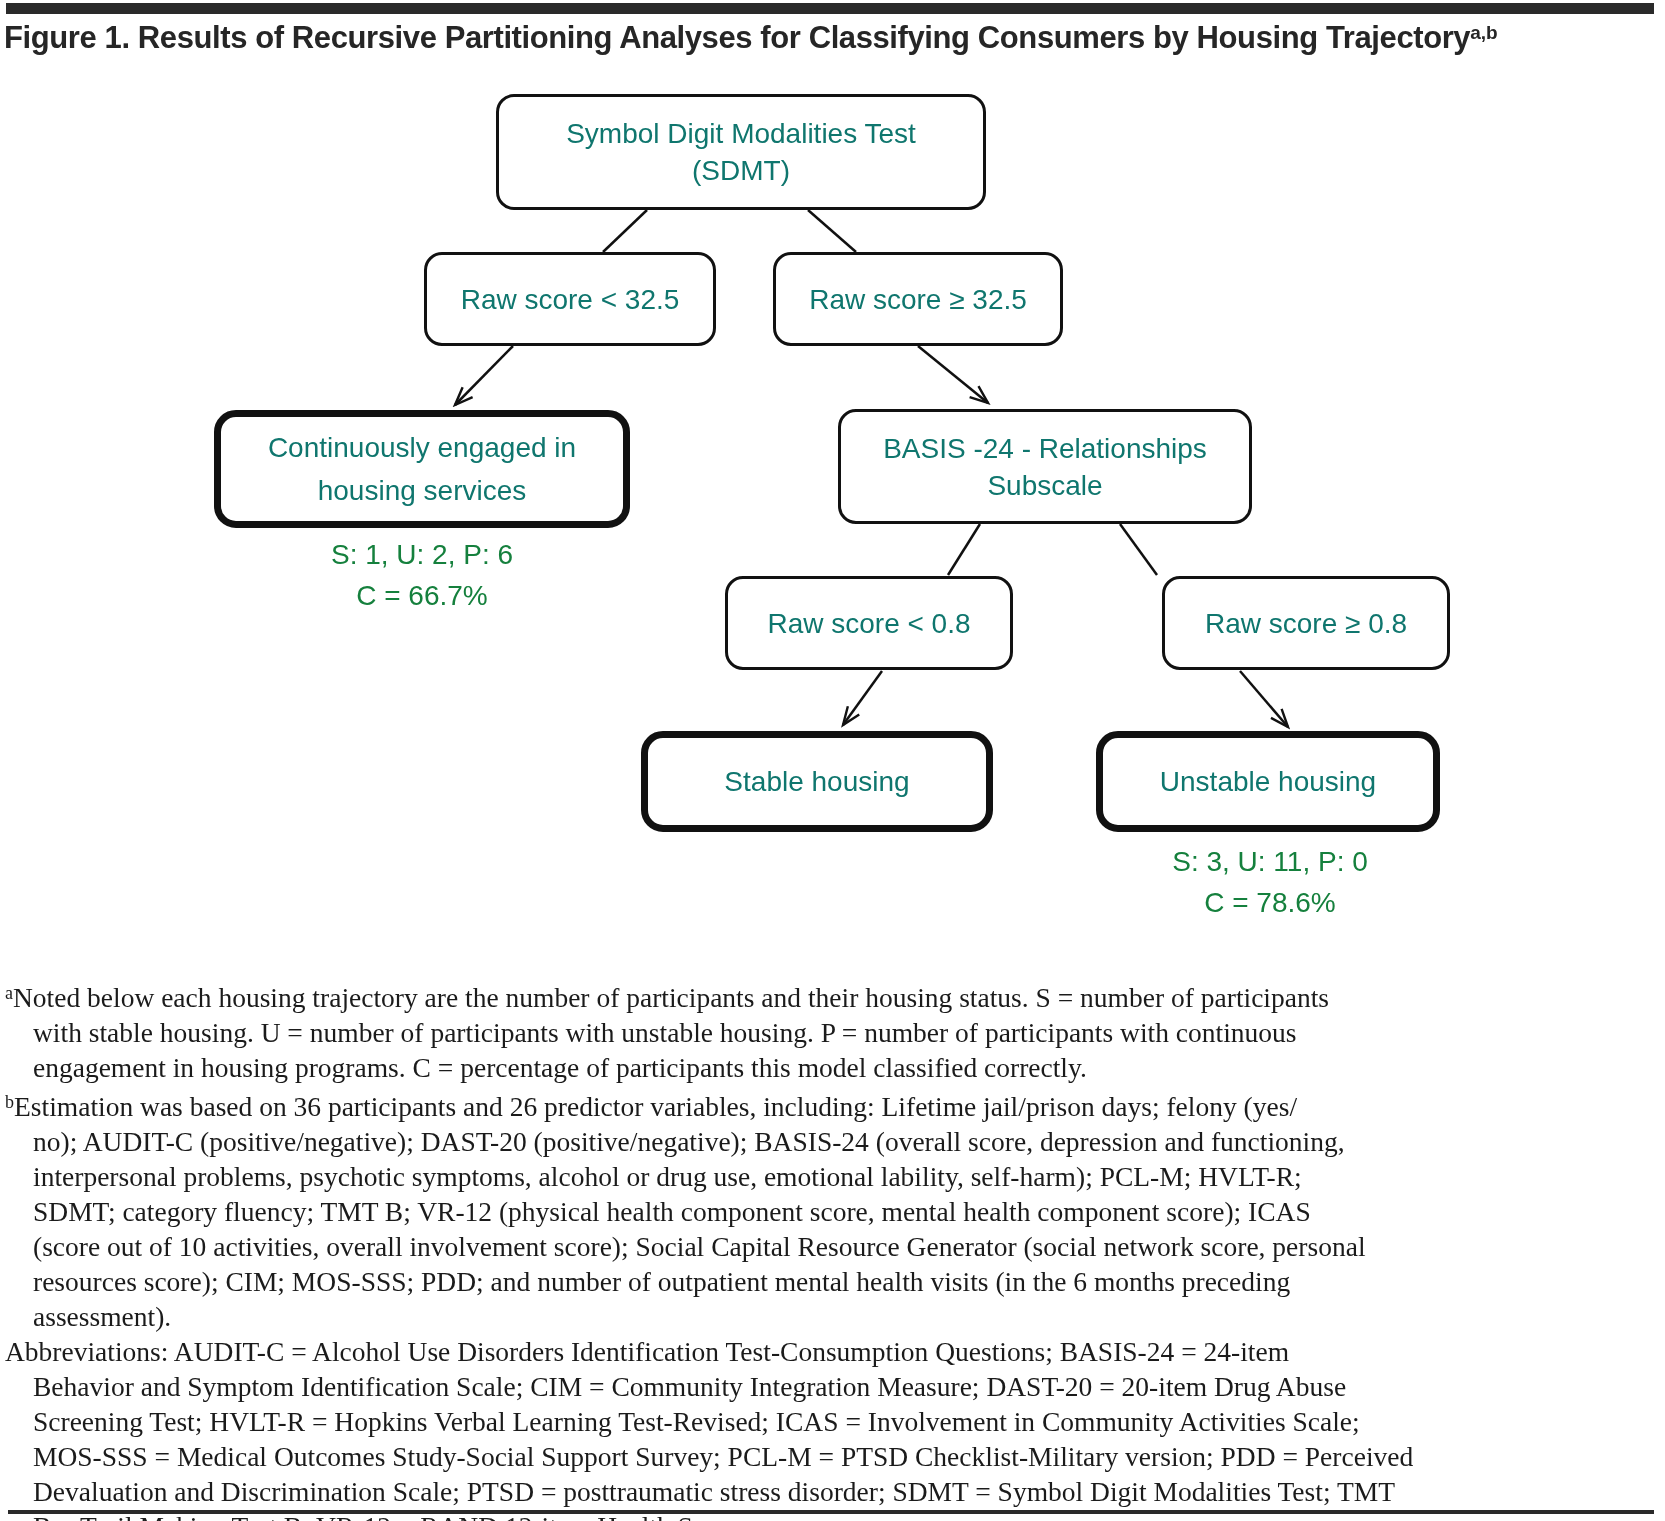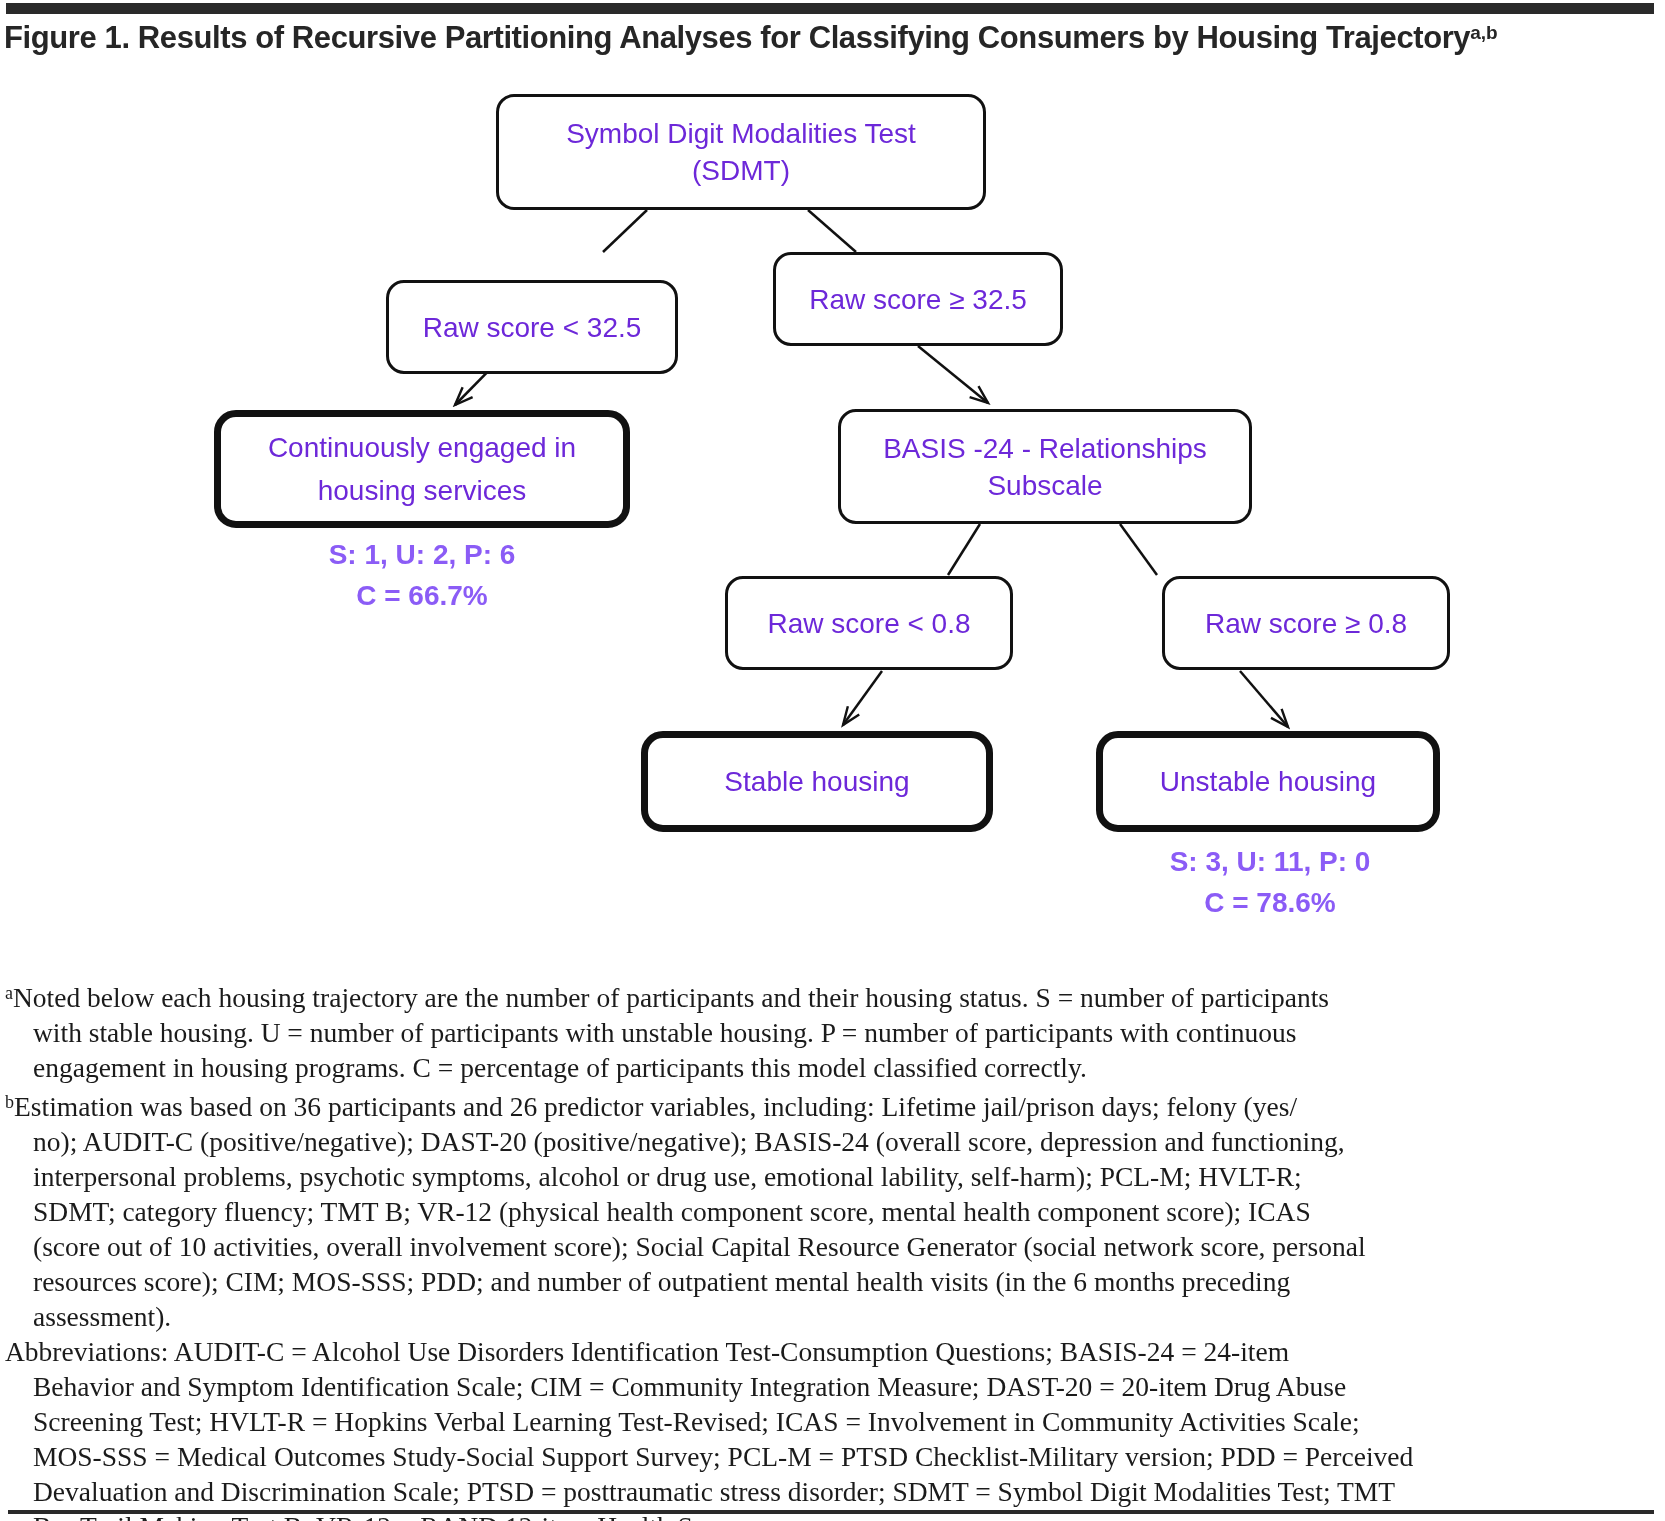--- a/index.html
+++ b/index.html
@@ -15,25 +15,25 @@
     font-size:31px;font-weight:bold;letter-spacing:-0.4px;color:#262626;
     white-space:nowrap;
   }
   .fig-title sup{font-size:19px;vertical-align:9px;letter-spacing:0;}
   .tree{position:absolute;left:0;top:0;width:1665px;height:950px;}
   .connectors{position:absolute;left:0;top:0;}
   .node{
     position:absolute;display:flex;flex-direction:column;justify-content:center;
     align-items:center;text-align:center;background:#ffffff;
     border:3px solid #111111;border-radius:18px;
-    font-size:28px;line-height:37px;color:#6d28d9;
+    font-size:28px;line-height:37px;color:#0f766e;
   }
   .node.thick{border-width:7px;border-radius:22px;}
   .stats{
-    position:absolute;text-align:center;font-size:28px;line-height:41px;color:#8b5cf6;font-weight:bold;
+    position:absolute;text-align:center;font-size:28px;line-height:41px;color:#15803d;
   }
   .footnotes{
     position:absolute;left:4px;top:944px;width:1655px;
     font-family:"Liberation Serif",serif;font-size:27.5px;line-height:35px;color:#1b1b1b;margin-top:32px;
   }
   .fn-line{padding-left:29px;white-space:nowrap;}
   .fn-line.first{padding-left:1px;}
   .fn-line sup{font-size:18px;vertical-align:8px;}
 </style>
 </head>
@@ -61,21 +61,21 @@
       <line x1="1120" y1="524" x2="1157" y2="575" stroke="#111111" stroke-width="2.5"></line>
       <line x1="882" y1="671" x2="843" y2="725" stroke="#111111" stroke-width="2.5" marker-end="url(#arrowhead)"></line>
       <line x1="1240" y1="671" x2="1288" y2="727" stroke="#111111" stroke-width="2.5" marker-end="url(#arrowhead)"></line>
     </svg>
 
     <div class="node" style="left:496px;top:94px;width:484px;height:110px;">
       <div>Symbol Digit Modalities Test</div>
       <div>(SDMT)</div>
     </div>
 
-    <div class="node" style="left:386px;top:252px;width:286px;height:88px;margin-top:28px;">
+    <div class="node" style="left:424px;top:252px;width:286px;height:88px;">
       <div>Raw score &lt; 32.5</div>
     </div>
 
     <div class="node" style="left:773px;top:252px;width:284px;height:88px;">
       <div>Raw score ≥ 32.5</div>
     </div>
 
     <div class="node thick" style="left:214px;top:410px;width:402px;height:104px;gap:6px;">
       <div>Continuously engaged in</div>
       <div>housing services</div>

